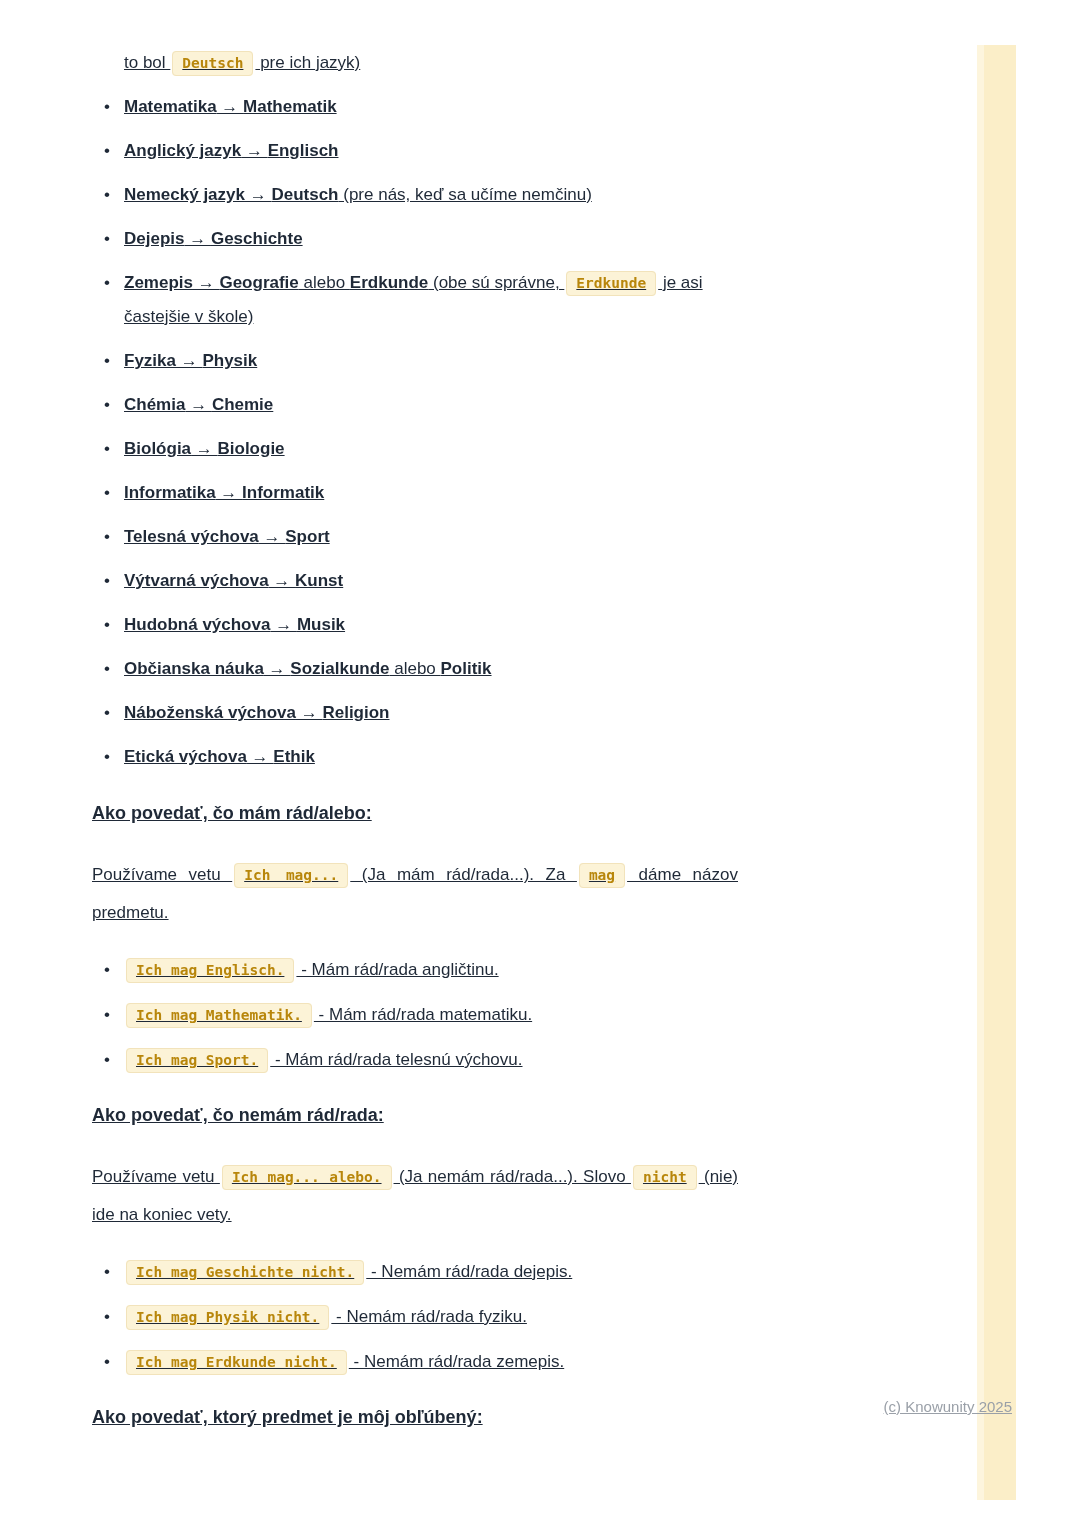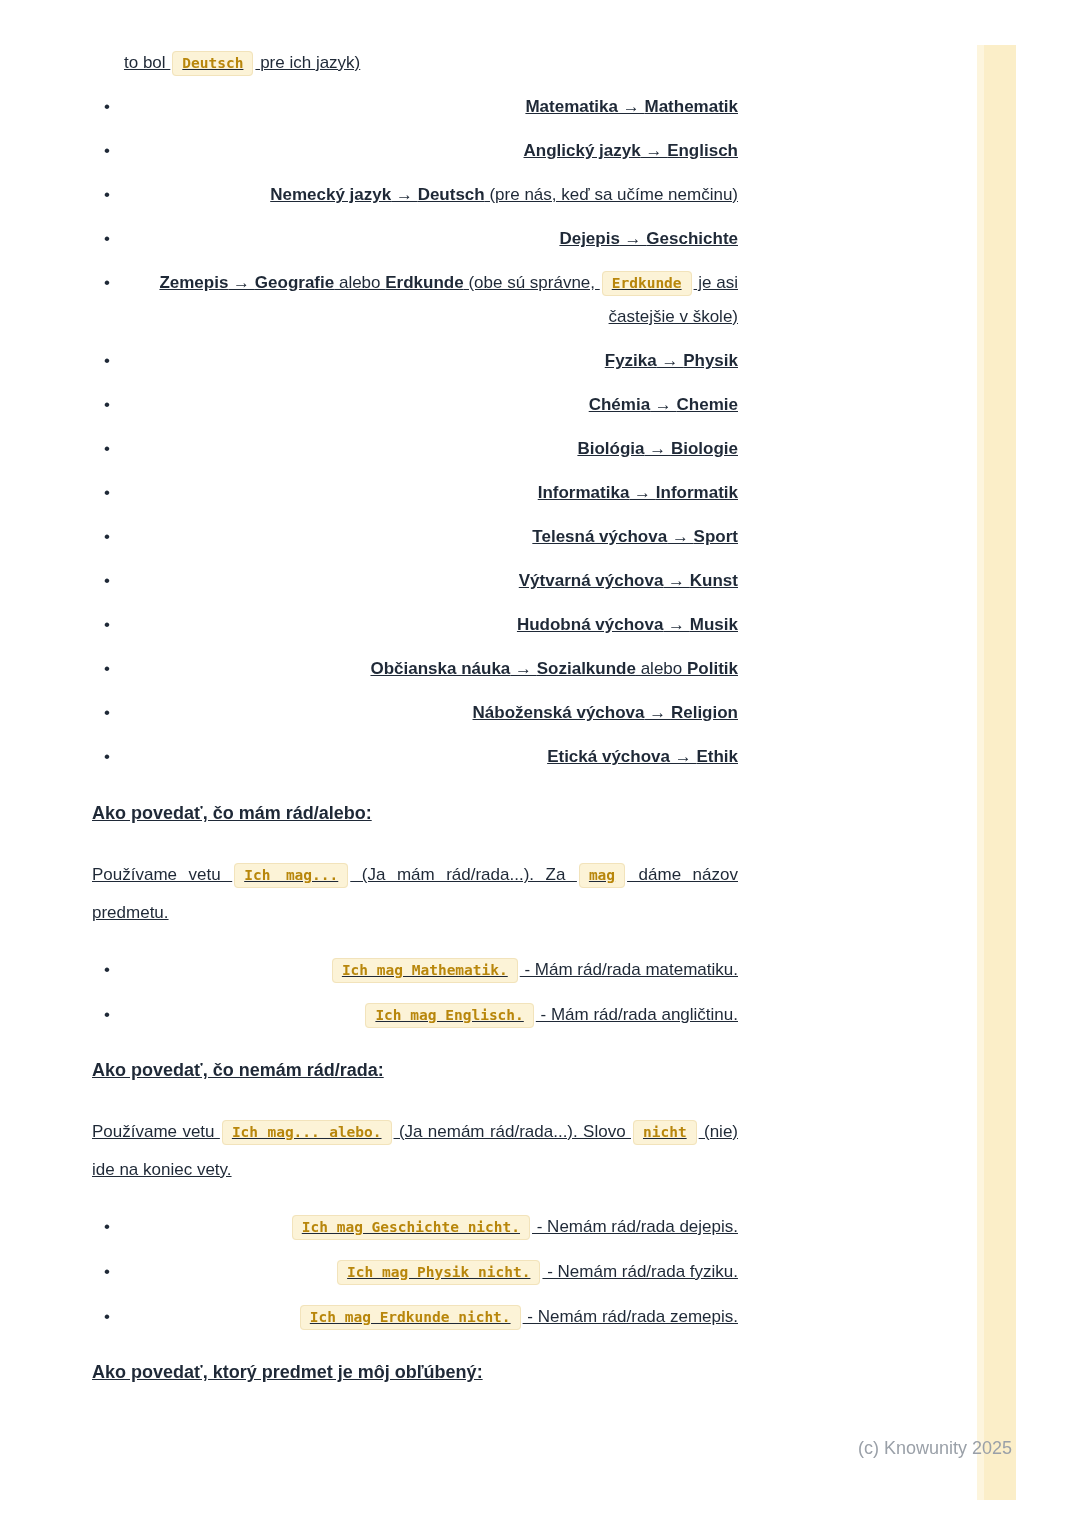--- a/index.html
+++ b/index.html
@@ -41,21 +41,20 @@
   }
   .cont-line {
     margin: 0 0 10px 0;
     padding-left: 32px;
     line-height: 34px;
   }
   ul.bullets {
     list-style: none;
     margin: 0;
     padding: 0 0 0 32px;
-    text-align: right;
   }
   ul.bullets li {
     position: relative;
     line-height: 34px;
     margin-bottom: 10px;
   }
   ul.bullets li::before {
     content: "•";
     position: absolute;
     left: -20px;
@@ -86,25 +85,26 @@
     color: var(--code-text);
     background: var(--code-bg);
     border: 1px solid var(--code-border);
     border-radius: 4px;
     padding: 3px 9px 4px 9px;
     white-space: nowrap;
     margin: 0 2px;
   }
   .footer-note {
     position: absolute;
-    top: 1438px;
+    top: 1398px;
     right: 68px;
     z-index: 2;
-    font-size: 18px;
+    font-size: 15px;
     color: var(--muted);
+    text-decoration: underline;
   }
 </style>
 </head>
 <body>
 
 <div class="accent-strip"></div>
 
 <main class="content">
 
   <p class="cont-line"><span>to bol </span><span class="code">Deutsch</span><span> pre ich jazyk)</span></p>
@@ -123,22 +123,23 @@
       <li><strong>Výtvarná výchova</strong><span> → </span><strong>Kunst</strong></li>
       <li><strong>Hudobná výchova</strong><span> → </span><strong>Musik</strong></li>
       <li><strong>Občianska náuka</strong><span> → </span><strong>Sozialkunde</strong><span> alebo </span><strong>Politik</strong></li>
       <li><strong>Náboženská výchova</strong><span> → </span><strong>Religion</strong></li>
       <li><strong>Etická výchova</strong><span> → </span><strong>Ethik</strong></li>
     </ul>
 
   <h2 class="heading">Ako povedať, čo mám rád/alebo:</h2>
   <p class="para"><span>Používame vetu </span><span class="code">Ich mag...</span><span> (Ja mám rád/rada...). Za </span><span class="code">mag</span><span> dáme názov predmetu.</span></p>
   <ul class="bullets examples">
+      <li><span class="code">Ich mag Englisch.</span><span> - Mám rád/rada angličtinu.</span></li>
       <li><span class="code">Ich mag Mathematik.</span><span> - Mám rád/rada matematiku.</span></li>
-      <li><span class="code">Ich mag Englisch.</span><span> - Mám rád/rada angličtinu.</span></li>
+      <li><span class="code">Ich mag Sport.</span><span> - Mám rád/rada telesnú výchovu.</span></li>
     </ul>
 
   <h2 class="heading">Ako povedať, čo nemám rád/rada:</h2>
   <p class="para"><span>Používame vetu </span><span class="code">Ich mag... alebo.</span><span> (Ja nemám rád/rada...). Slovo </span><span class="code">nicht</span><span> (nie) ide na koniec vety.</span></p>
   <ul class="bullets examples">
       <li><span class="code">Ich mag Geschichte nicht.</span><span> - Nemám rád/rada dejepis.</span></li>
       <li><span class="code">Ich mag Physik nicht.</span><span> - Nemám rád/rada fyziku.</span></li>
       <li><span class="code">Ich mag Erdkunde nicht.</span><span> - Nemám rád/rada zemepis.</span></li>
     </ul>
 

